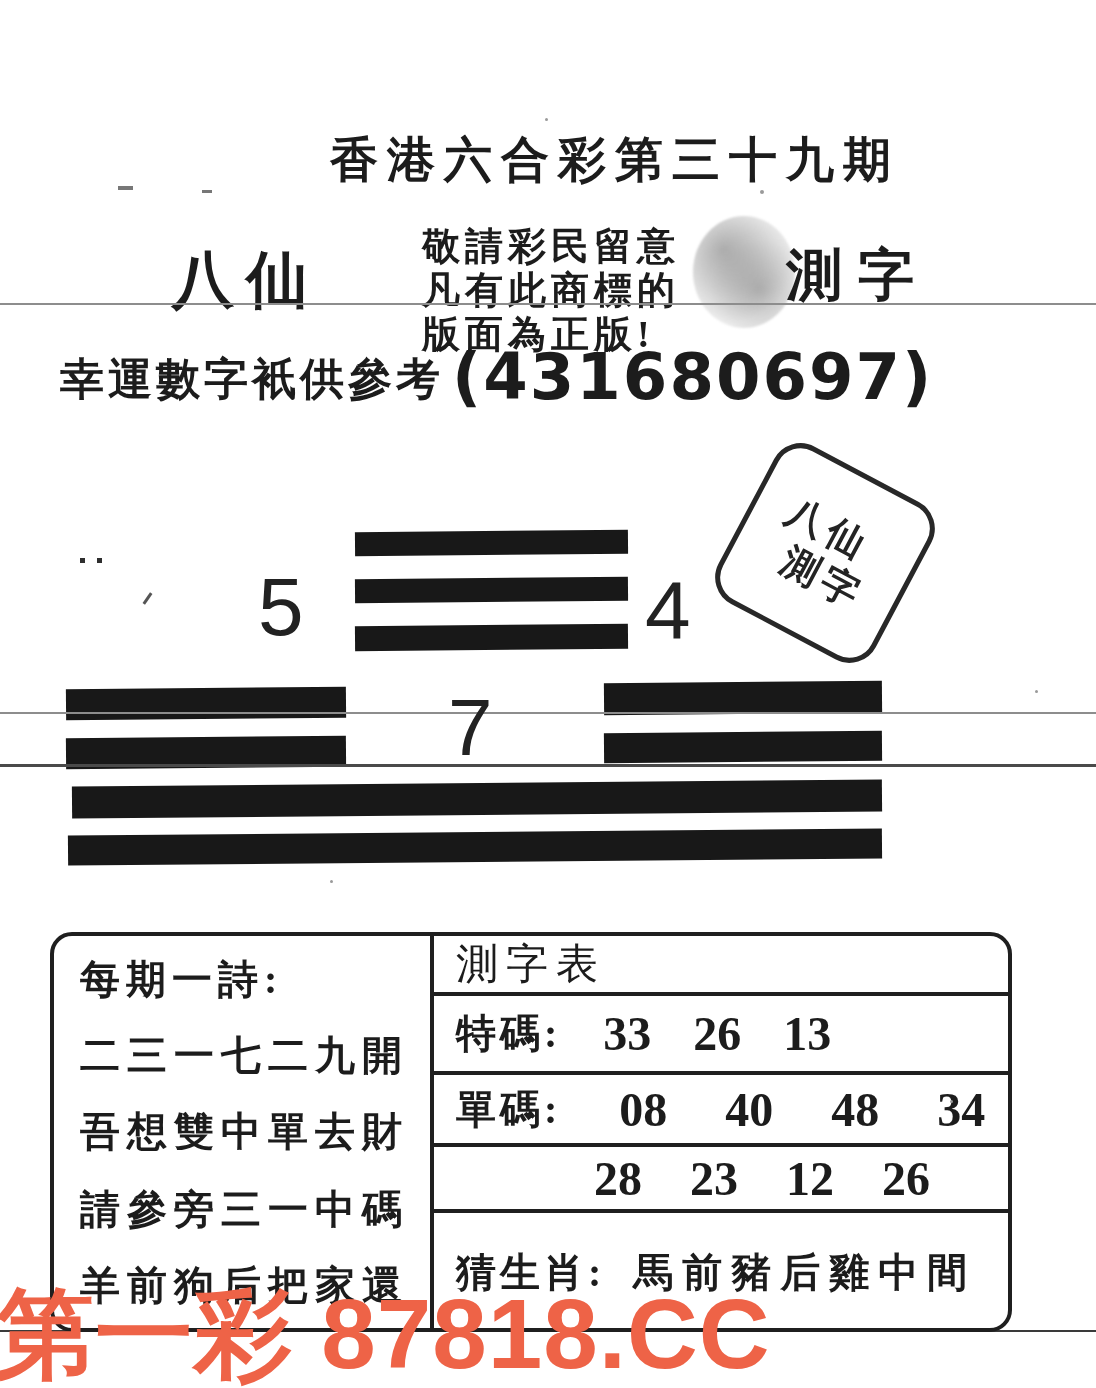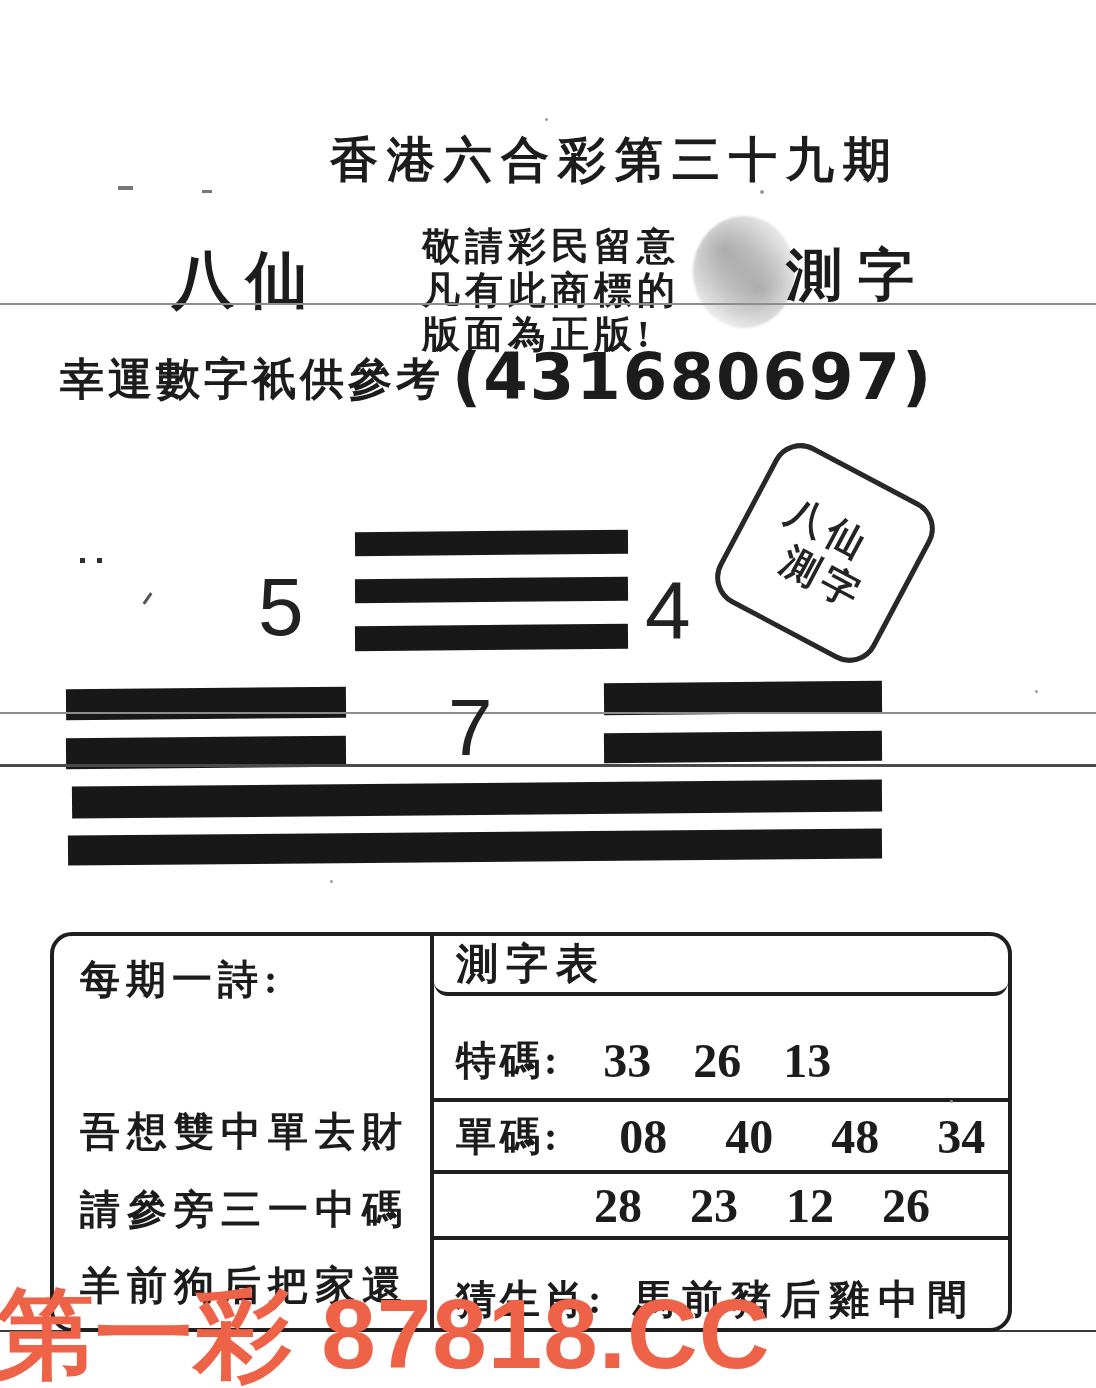--- a/index.html
+++ b/index.html
@@ -47,22 +47,22 @@
     border:4px solid #1f1f1f;border-radius:22px;display:flex;background:rgba(255,255,255,.0);
   }
   .col-poem{width:380px;box-sizing:border-box;border-right:4px solid #1f1f1f;position:relative;}
   .poem-title{position:absolute;left:26px;top:16px;font-size:40px;letter-spacing:6px;font-weight:600;white-space:nowrap;}
   .poem-line{position:absolute;left:26px;font-size:40px;letter-spacing:7px;font-weight:600;white-space:nowrap;}
   .col-chart{flex:1;display:flex;flex-direction:column;}
   .crow{box-sizing:border-box;border-bottom:4px solid #1f1f1f;display:flex;align-items:center;padding-left:22px;white-space:nowrap;}
   .crow:last-child{border-bottom:none;}
   .crow .lbl{font-size:40px;letter-spacing:4px;font-weight:600;}
   .crow .val{font-size:48px;font-weight:600;}
-  .r1{height:60px;font-size:42px;letter-spacing:8px;font-weight:700;border-radius:14px;}
-  .r2{height:79px;margin-top:27px;}
+  .r1{height:60px;font-size:42px;letter-spacing:8px;font-weight:400;}
+  .r2{height:79px;}
   .r3{height:72px;}
   .r4{height:66px;padding-left:160px;}
   .r5{height:87px;align-items:flex-end;}
   .r2 .val{margin-left:42px;}
   .r2 .val:first-of-type{margin-left:26px;}
   .r3 .val{margin-left:58px;}
   .r3 .val:first-of-type{margin-left:24px;}
   .r4 .val{margin-left:48px;}
   .r4 .val:first-of-type{margin-left:0;}
   .r5 .zodiac{font-size:40px;letter-spacing:9px;font-weight:600;margin-left:28px;}
@@ -121,20 +121,21 @@
   <div class="abs scanline dark" style="top:764px;"></div>
 
   <div class="bar" style="left:72px;top:783px;width:810px;height:32px;"></div>
   <div class="bar" style="left:68px;top:832px;width:814px;height:30px;"></div>
 
   <div class="abs scanline dark" style="top:1330px;height:2px;background:#3a3a3a;"></div>
 
   <div class="abs sheet">
     <div class="col-poem">
       <div class="poem-title">每期一詩:</div>
+      <div class="poem-line" style="top:92px;">二三一七二九開</div>
       <div class="poem-line" style="top:168px;">吾想雙中單去財</div>
       <div class="poem-line" style="top:246px;">請參旁三一中碼</div>
       <div class="poem-line" style="top:322px;text-align:center;">羊前狗后把家還</div>
     </div>
     <div class="col-chart">
       <div class="crow r1">測字表</div>
       <div class="crow r2">
         <span class="lbl">特碼:</span>
         <span class="val">33</span>
         <span class="val">26</span>

